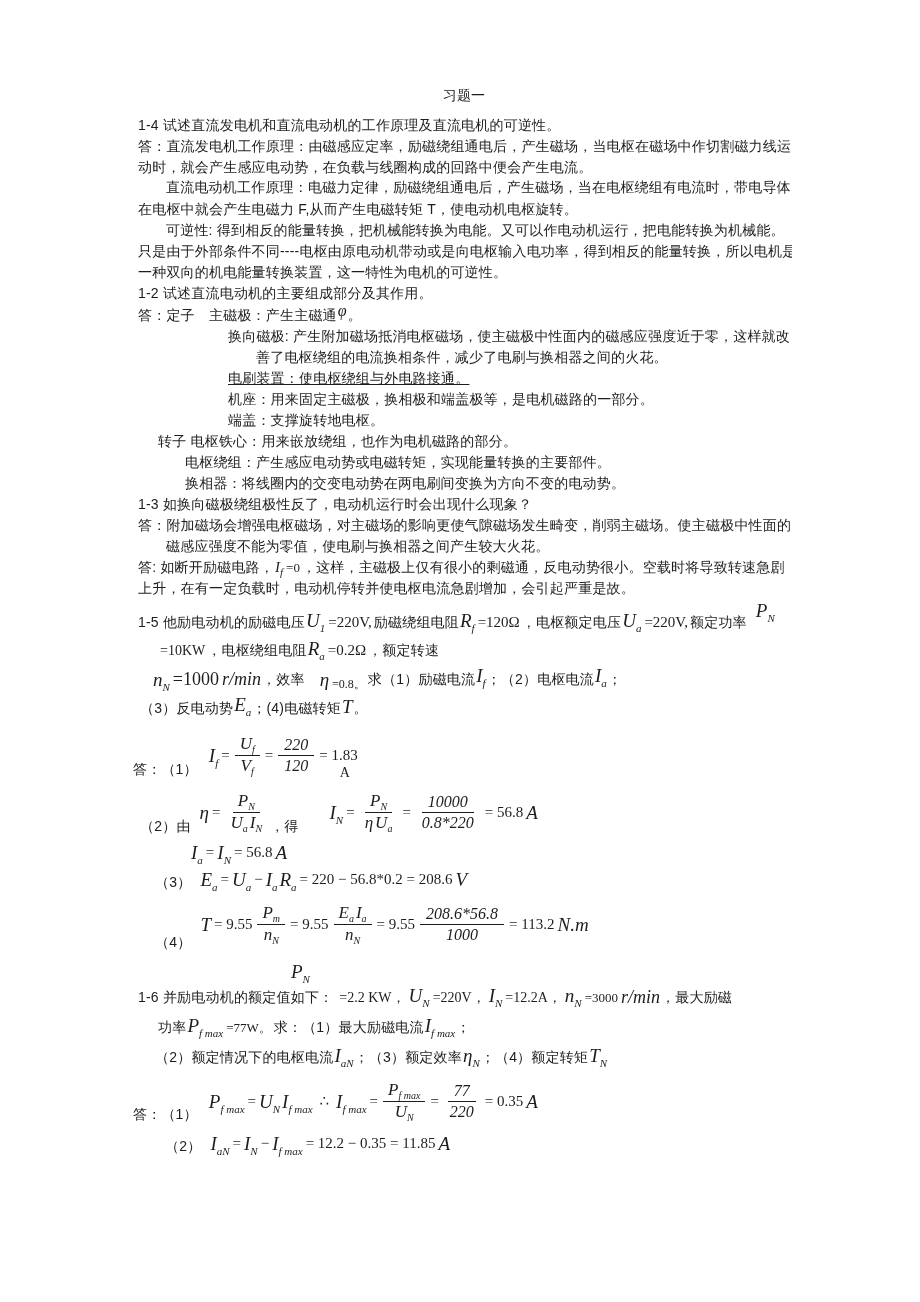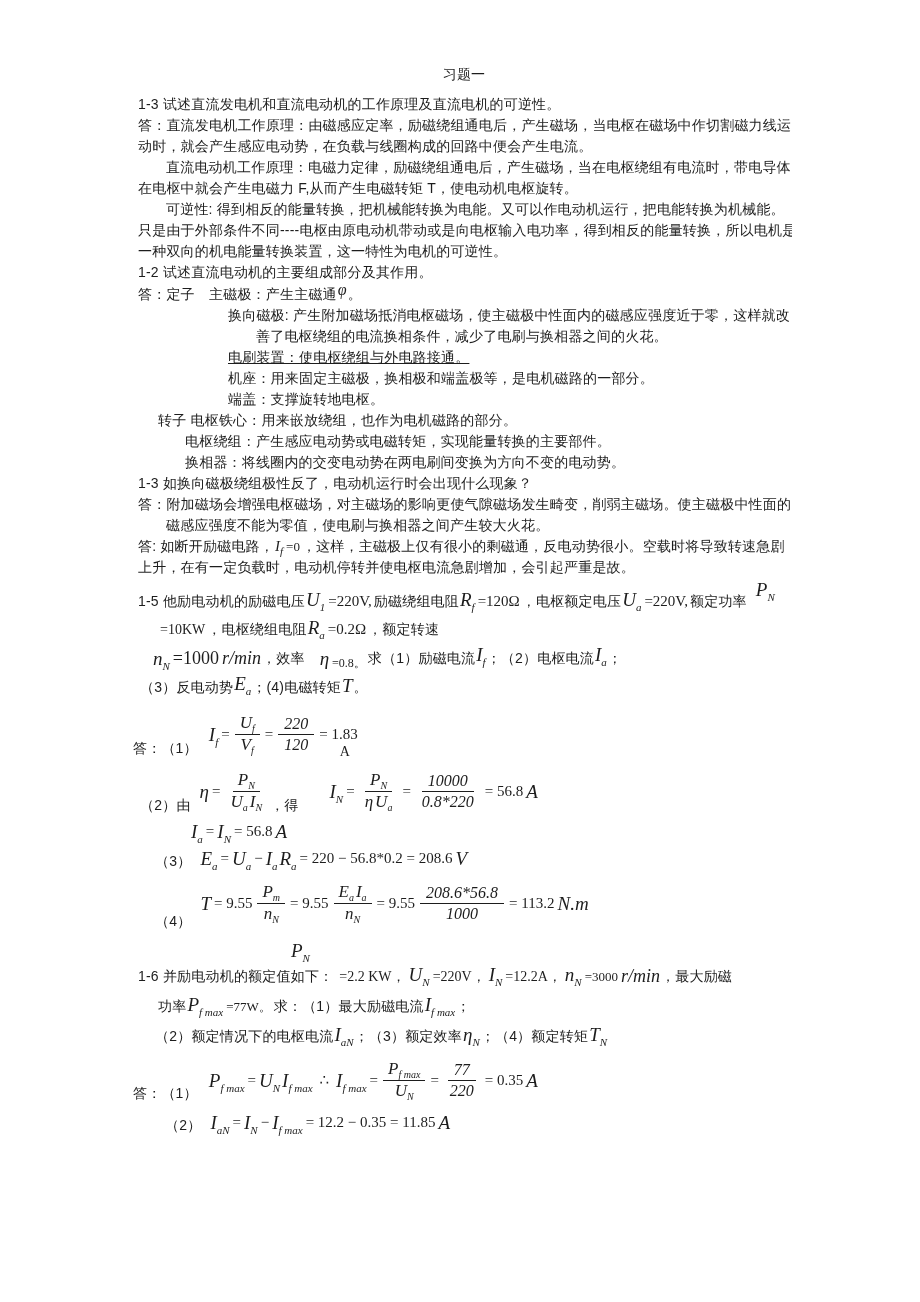--- a/index.html
+++ b/index.html
@@ -3,21 +3,21 @@
 <meta charset="utf-8">
 <style>
   html,body{margin:0;padding:0;}
   body{
     width:920px;height:1302px;background:#ffffff;
     font-family:"Liberation Sans","DejaVu Sans",sans-serif;
     color:#1d1d1d;overflow:hidden;
   }
   .page{
     width:792px;height:1302px;box-sizing:border-box;
-    padding:63px 0 0 138px;overflow:hidden;
+    padding:84px 0 0 138px;overflow:hidden;
   }
   .line{white-space:nowrap;min-height:21px;line-height:21px;font-size:14px;}
   .line.F{display:flex;align-items:center;}
   .line.title{width:652px;text-align:center;margin-bottom:9px;font-size:15px;}
   .ct{font-size:14px;letter-spacing:0.2px;}
   .fu{font-family:"Liberation Serif","DejaVu Serif",serif;font-size:15px;margin:0 2px;}
   .fv{font-family:"Liberation Serif","DejaVu Serif",serif;font-style:italic;font-size:19px;margin:0 1px;}
   sub{font-size:11px;font-style:italic;font-family:"Liberation Serif","DejaVu Serif",serif;line-height:0;letter-spacing:0;}
   .frac{display:inline-flex;flex-direction:column;align-items:center;vertical-align:middle;margin:0 3px;line-height:1.2;}
   .frac .fn{border-bottom:1px solid #1d1d1d;padding:0 4px;display:flex;align-items:center;justify-content:center;}
@@ -26,24 +26,24 @@
   .frac .fu{font-size:16px;font-style:italic;}
   .frac sub{font-size:10px;}
   .gap{display:inline-block;height:1px;flex:0 0 auto;}
 </style>
 </head>
 <body>
 
 <div class="page">
   <div id="doc">
       <div class="line title"><span class="ct">习题一</span></div>
-      <div class="line"><span class="ct">1-3 试述直流发电机和直流电动机的工作原理及直流电机的可逆性。</span></div>
+      <div class="line"><span class="ct">1-4 试述直流发电机和直流电动机的工作原理及直流电机的可逆性。</span></div>
       <div class="line"><span class="ct">答：直流发电机工作原理：由磁感应定率，励磁绕组通电后，产生磁场，当电枢在磁场中作切割磁力线运</span></div>
       <div class="line"><span class="ct">动时，就会产生感应电动势，在负载与线圈构成的回路中便会产生电流。</span></div>
-      <div class="line" style="margin-left: 28px;"><span class="ct">直流电动机工作原理：电磁力定律，励磁绕组通电后，产生磁场，当在电枢绕组有电流时，带电导体</span></div>
+      <div class="line" style="margin-left: 28px; font-family: Liberation Mono, monospace;"><span class="ct">直流电动机工作原理：电磁力定律，励磁绕组通电后，产生磁场，当在电枢绕组有电流时，带电导体</span></div>
       <div class="line"><span class="ct">在电枢中就会产生电磁力 F,从而产生电磁转矩 T，使电动机电枢旋转。</span></div>
       <div class="line" style="margin-left: 28px;"><span class="ct">可逆性: 得到相反的能量转换，把机械能转换为电能。又可以作电动机运行，把电能转换为机械能。</span></div>
       <div class="line"><span class="ct">只是由于外部条件不同----电枢由原电动机带动或是向电枢输入电功率，得到相反的能量转换，所以电机是</span></div>
       <div class="line"><span class="ct">一种双向的机电能量转换装置，这一特性为电机的可逆性。</span></div>
       <div class="line"><span class="ct">1-2 试述直流电动机的主要组成部分及其作用。</span></div>
       <div class="line"><span class="ct">答：定子　主磁极：产生主磁通</span><span class="fv" style="font-size: 16px; position: relative; top: -4px;">φ</span><span class="ct">。</span></div>
       <div class="line" style="margin-left: 90px;"><span class="ct">换向磁极: 产生附加磁场抵消电枢磁场，使主磁极中性面内的磁感应强度近于零，这样就改</span></div>
       <div class="line" style="margin-left: 118px;"><span class="ct">善了电枢绕组的电流换相条件，减少了电刷与换相器之间的火花。</span></div>
       <div class="line" style="margin-left: 90px; text-decoration: underline;"><span class="ct">电刷装置：使电枢绕组与外电路接通。</span></div>
       <div class="line" style="margin-left: 90px;"><span class="ct">机座：用来固定主磁极，换相极和端盖极等，是电机磁路的一部分。</span></div>

